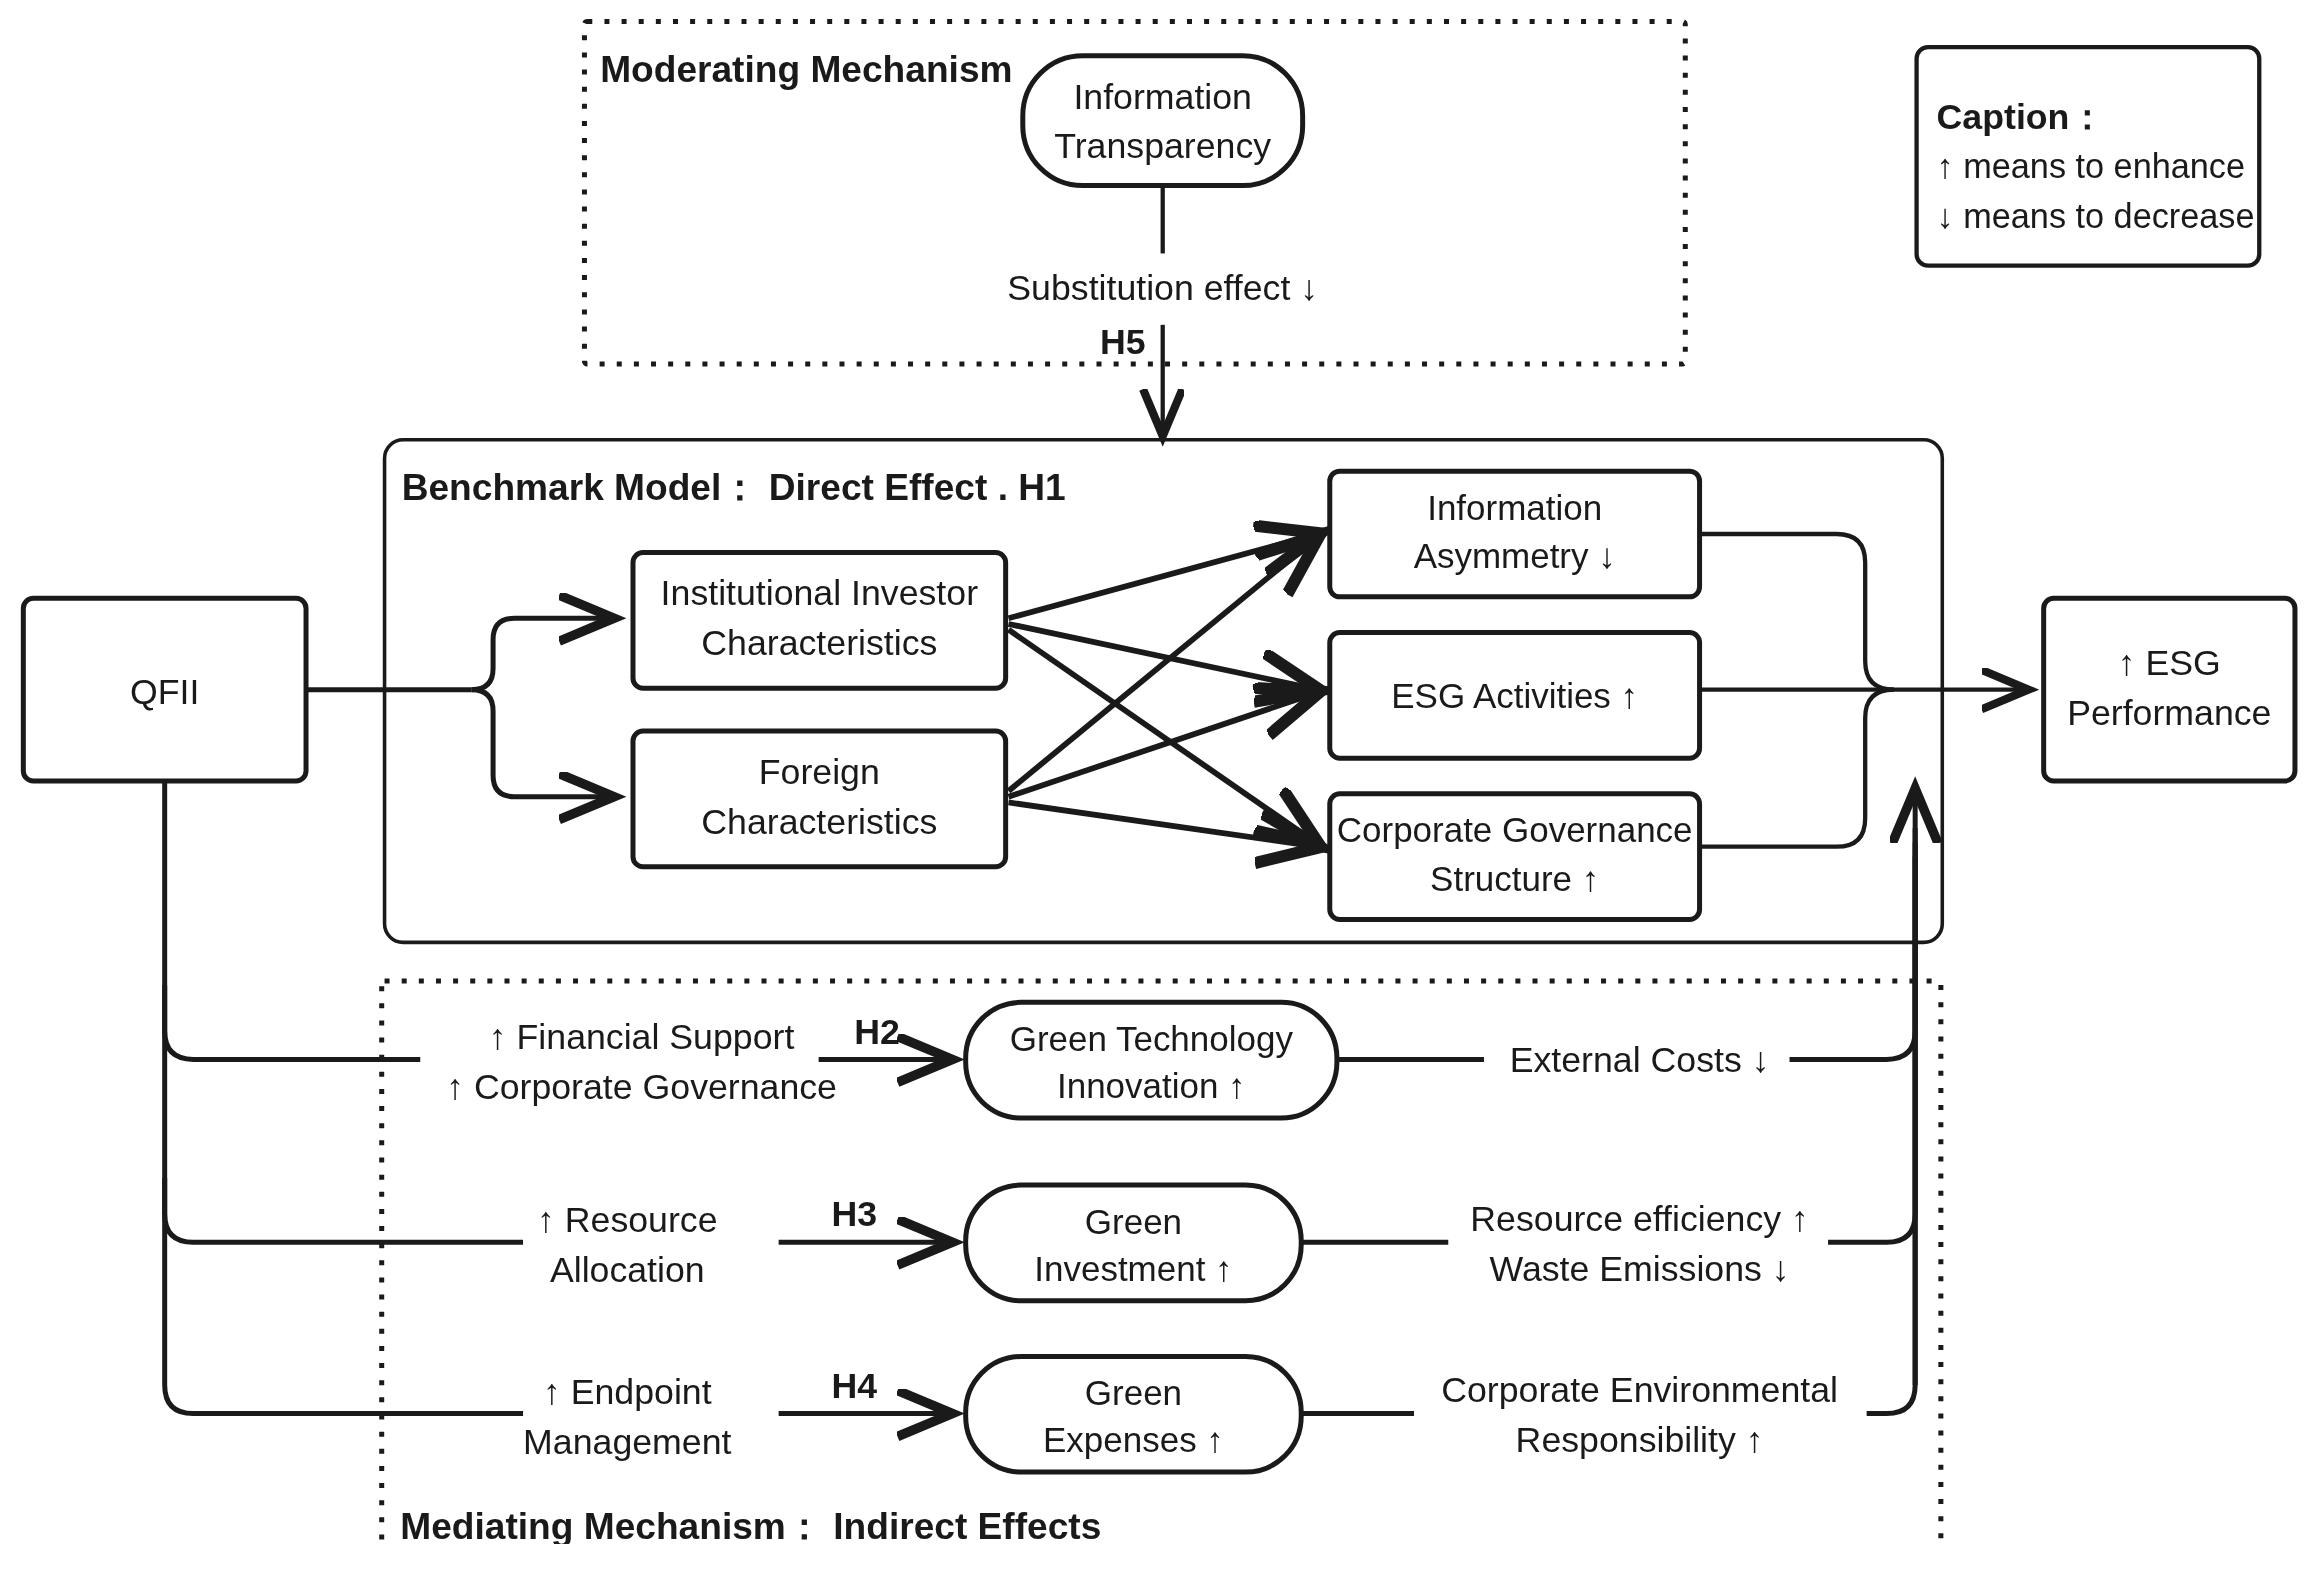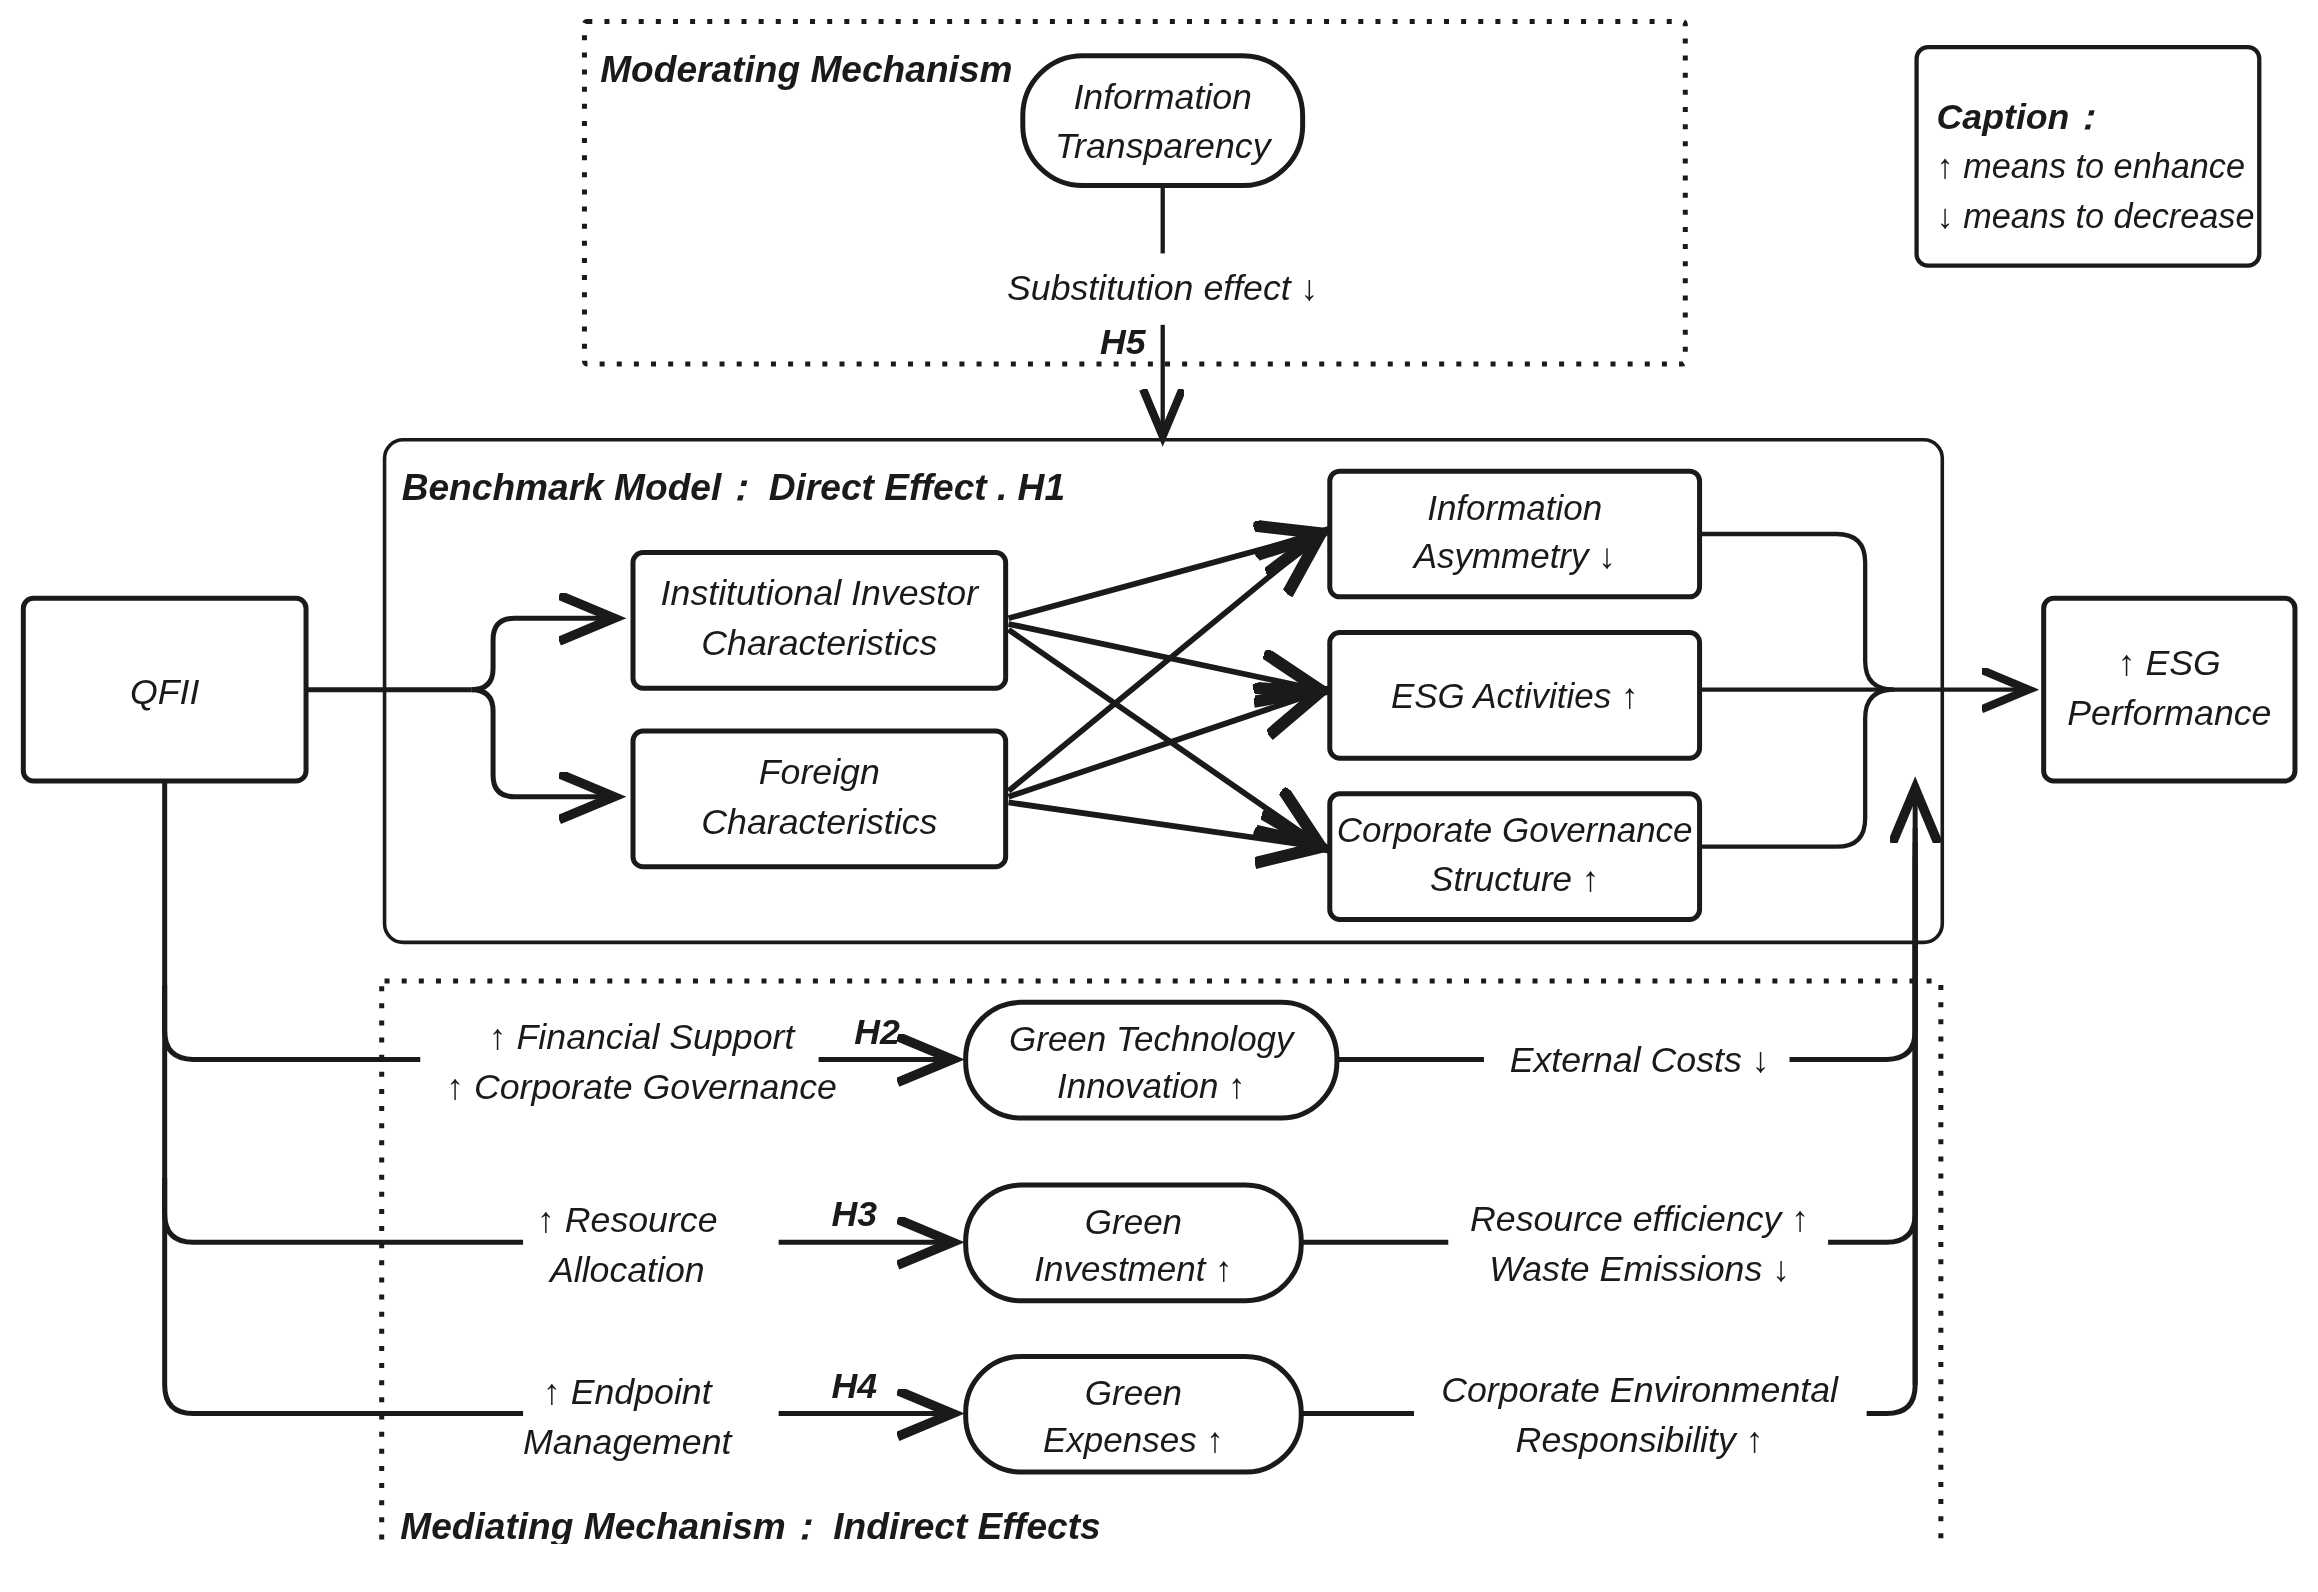--- a/index.html
+++ b/index.html
@@ -7,21 +7,20 @@
     padding: 0;
     background: #ffffff;
   }
   #stage {
     position: relative;
     width: 2319px;
     height: 1544px;
     background: #ffffff;
     font-family: "Liberation Sans", sans-serif;
     overflow: hidden;
-    font-style: italic;
   }
   svg#diagram {
     position: absolute;
     left: 0; top: 0;
     width: 2319px;
     height: 1592px;
     display: block;
   }
   .node-rect {
     fill: #ffffff;

